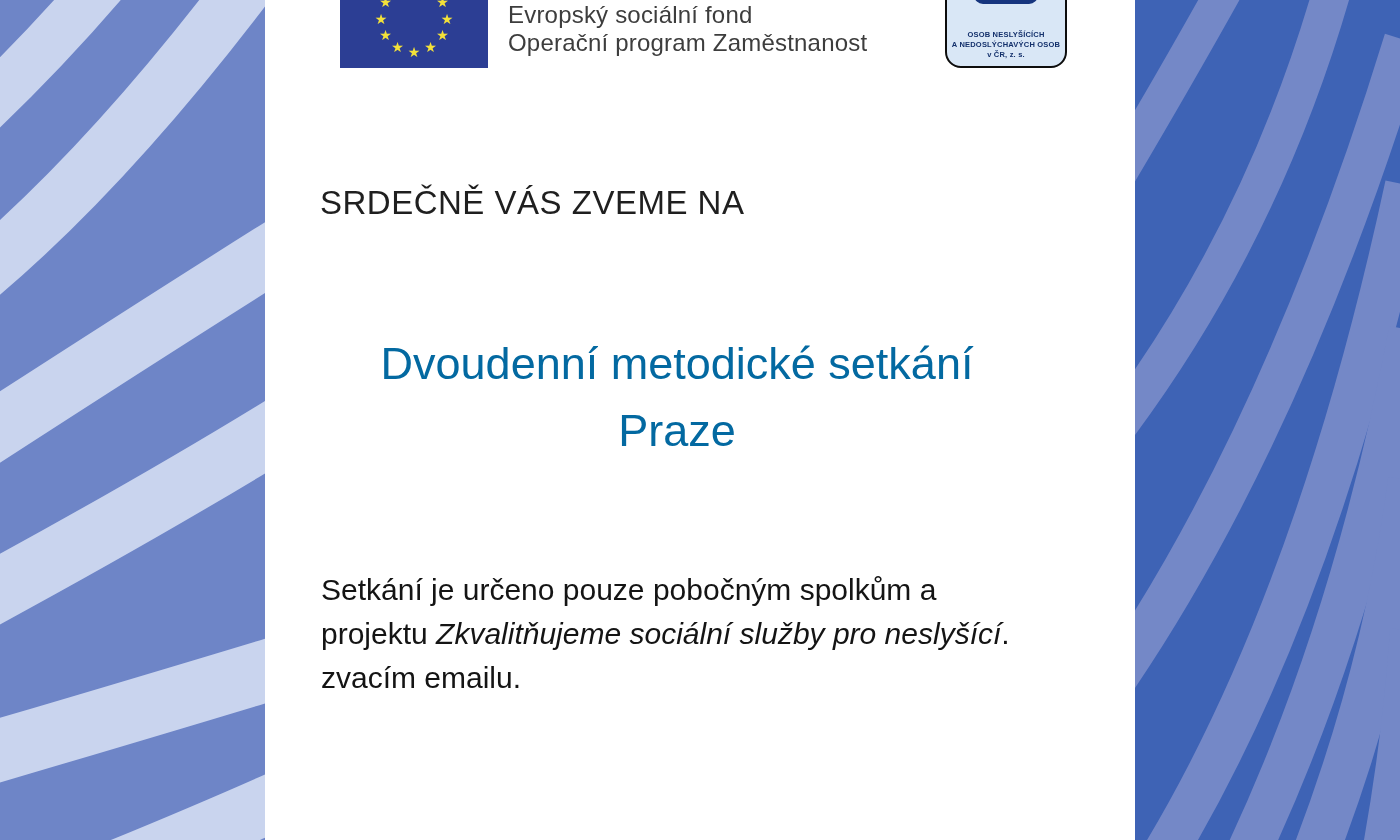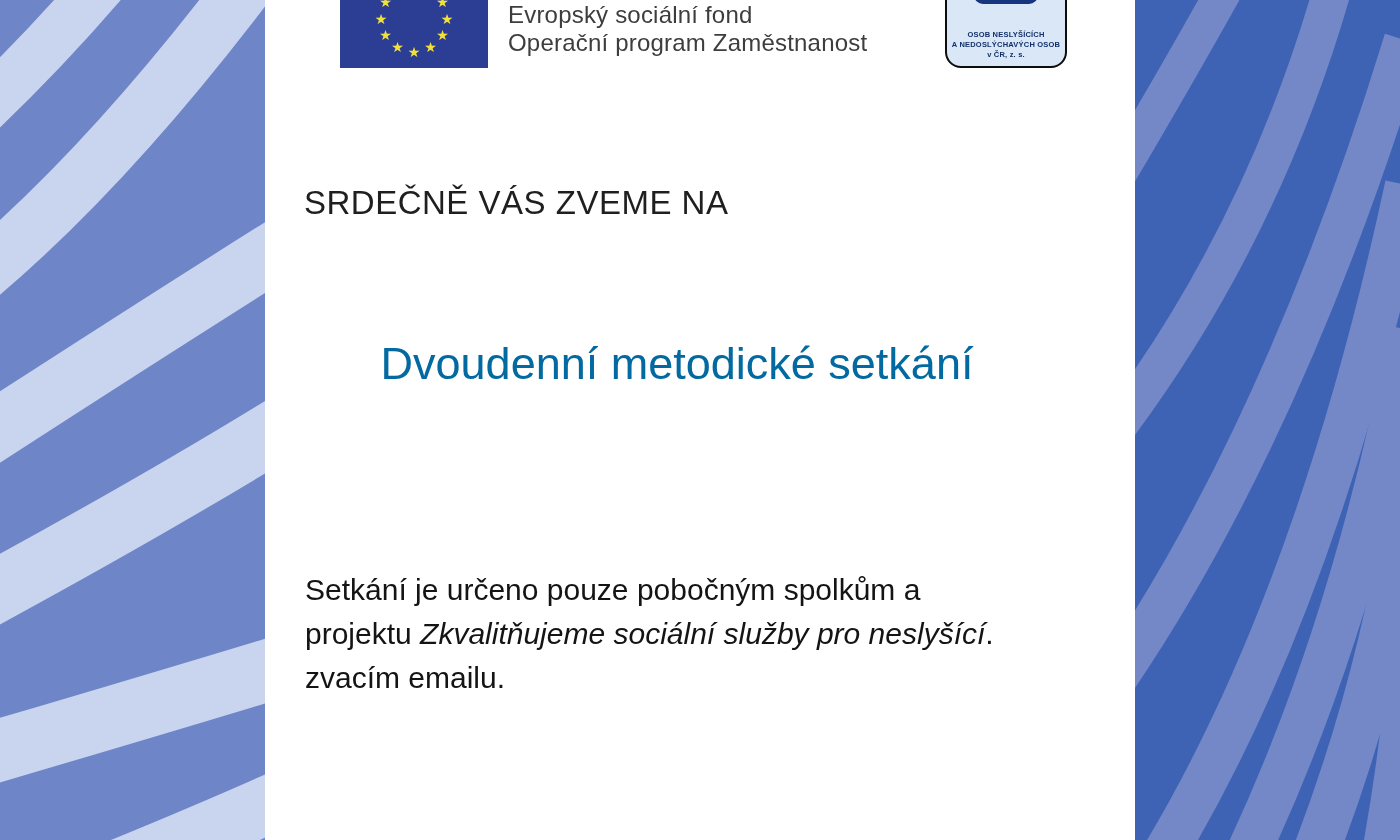--- a/index.html
+++ b/index.html
@@ -42,31 +42,31 @@
     background:#16357e;border-radius:9px;
   }
   .snn-text{
     position:absolute;left:0;top:44px;width:100%;
     text-align:center;color:#13306b;font-weight:bold;
     font-size:7.5px;line-height:10px;letter-spacing:0.2px;
   }
 
   
   .kicker{
-    position:absolute;left:39px;top:184px;
+    position:absolute;left:55px;top:184px;
     font-size:33px;color:#1f1f1f;letter-spacing:0.5px;
     font-weight:normal;white-space:nowrap;
   }
   .title{
     position:absolute;left:0;top:330px;width:824px;
     text-align:center;color:#0369a1;
     font-size:45px;line-height:67px;font-weight:normal;
   }
   .body-text{
-    position:absolute;left:40px;top:568px;width:810px;
+    position:absolute;left:56px;top:568px;width:810px;
     color:#141414;font-size:30px;line-height:44px;
   }
   .body-text .em{font-style:italic;}
 </style>
 </head>
 <body>
 
 <div class="side-panel" id="left-panel">
   <svg width="265" height="840" viewBox="0 0 265 840" xmlns="http://www.w3.org/2000/svg">
     <rect x="0" y="0" width="265" height="840" fill="#6e85c7"></rect>
@@ -125,20 +125,21 @@
       <div>OSOB NESLYŠÍCÍCH</div>
       <div>A NEDOSLÝCHAVÝCH OSOB</div>
       <div>v ČR, z. s.</div>
     </div>
   </div>
 
   <div class="kicker">SRDEČNĚ VÁS ZVEME NA</div>
 
   <div class="title">
     <div>Dvoudenní metodické setkání</div>
+    <div>Praze</div>
   </div>
 
   <div class="body-text">
     <div>Setkání je určeno pouze pobočným spolkům a</div>
     <div><span>projektu </span><span class="em">Zkvalitňujeme sociální služby pro neslyšící</span><span>.</span></div>
     <div>zvacím emailu.</div>
   </div>
 
 </div>
 

